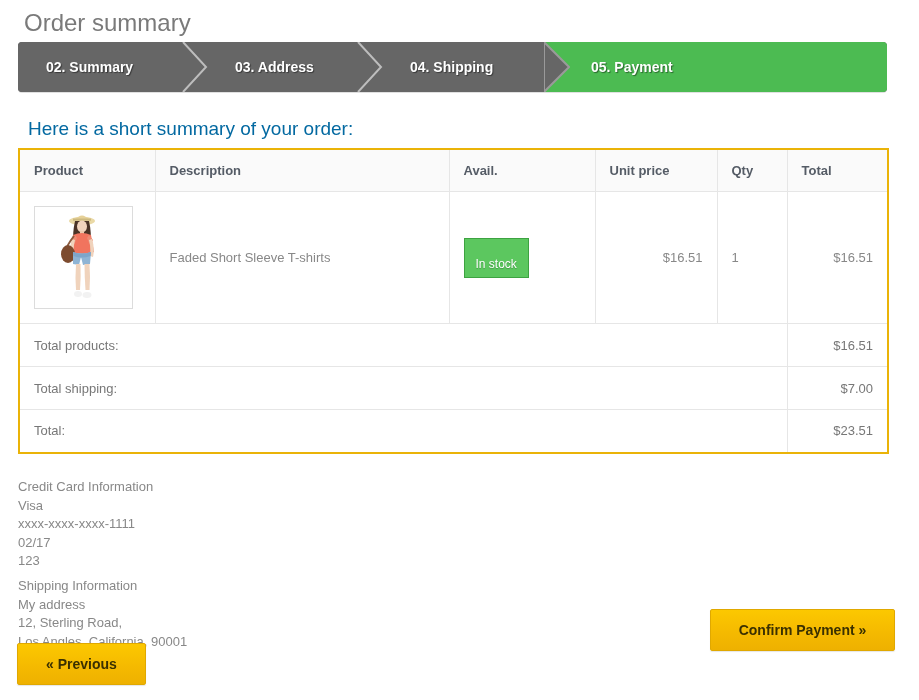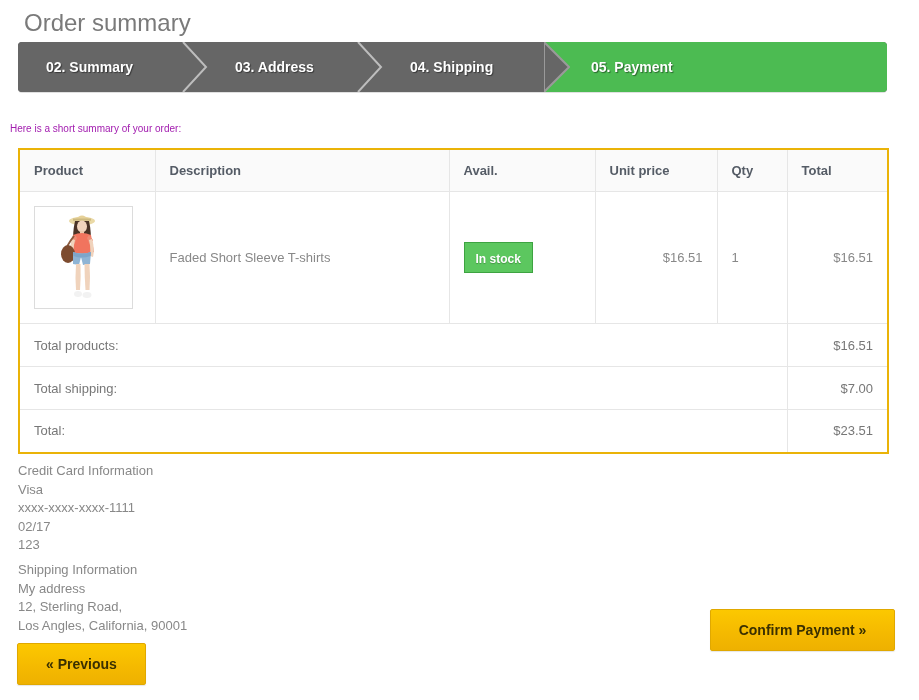--- a/index.html
+++ b/index.html
@@ -74,24 +74,24 @@
     background: #4cbb52;
     flex: 1 1 auto;
   }
   .step.pre-active .chev-fill {
     fill: #666666;
   }
 
   
   .intro {
     position: absolute;
-    left: 10px;
+    left: 28px;
     top: 120px;
-    font-size: 10px;
-    color: #a21caf;
+    font-size: 19px;
+    color: #0369a1;
     line-height: 18px;
   }
 
   
   .cart-table {
     position: absolute;
     left: 18px;
     top: 148px;
     width: 869px;
     border-collapse: collapse;
@@ -140,43 +140,44 @@
   .cell-desc { color: #888888; }
   .cell-price, .cell-total { text-align: right; }
   .cell-qty { text-align: left; padding-left: 14px; }
 
   .badge-instock {
     display: inline-block;
     background: #5cc75f;
     border: 1px solid #3da341;
     color: #ffffff;
     font-size: 12px;
-    font-weight: bold;
+    font-weight: normal;
     text-shadow: 0 1px 1px rgba(0,0,0,0.25);
-    padding: 10px 11px 6px 11px;
+    padding: 19px 11px 6px 11px;
     line-height: 13px;
   }
 
   
   .totals-row td {
     height: 43px;
     padding: 13px 14px;
     font-size: 13px;
     color: #777777;
   }
   .totals-label { text-align: left; }
   .totals-value { text-align: right; color: #888888; }
 
   
   .info-block {
     position: absolute;
     left: 18px;
     font-size: 13px;
     line-height: 18.5px;
     color: #888888;
+    margin-top: 16px;
   }
   #credit-card-info { top: 462px; }
   #shipping-info    { top: 561px; }
   .info-line { display: block; white-space: nowrap; }
 
   
   .btn {
     position: absolute;
     height: 42px;
     border: 1px solid #e0a800;

